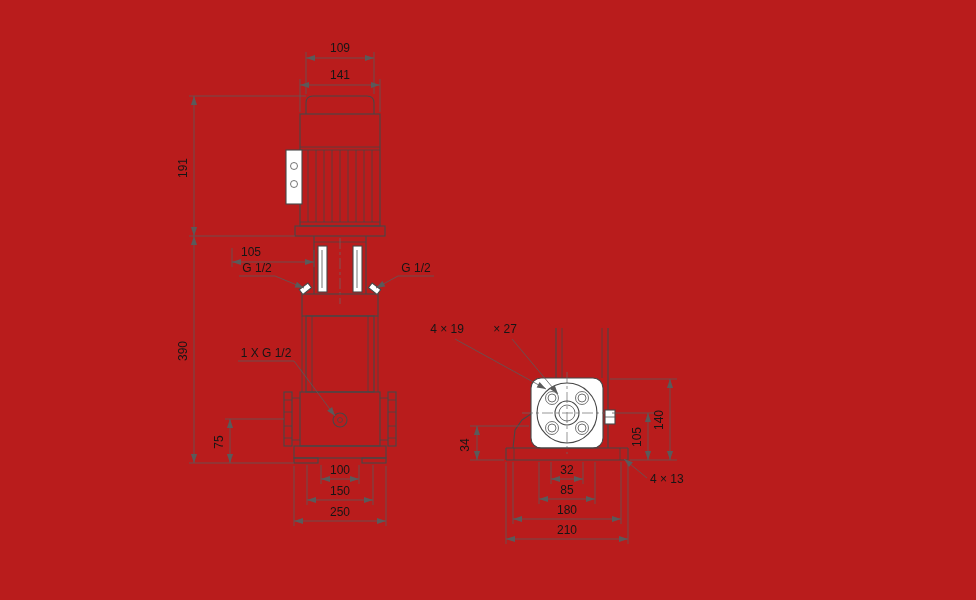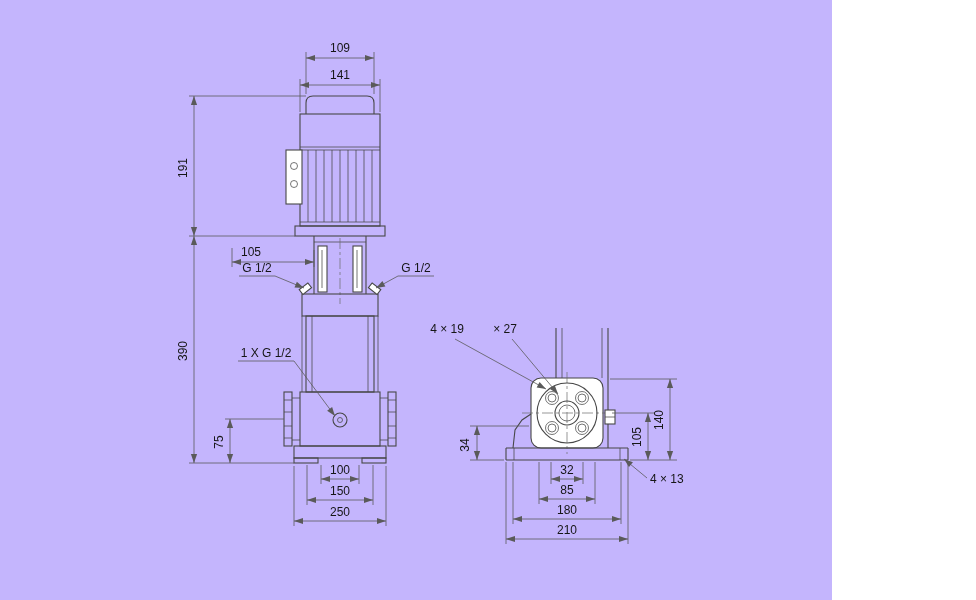--- a/index.html
+++ b/index.html
@@ -1,16 +1,16 @@
 <!DOCTYPE html>
 <html><head>
 <meta charset="utf-8">
 <style>
   html,body{margin:0;padding:0;background:#ffffff;}
-  .page{width:832px;height:600px;background:#c4b5fd;position:relative;overflow:hidden;
+  .page{width:976px;height:600px;background:#b91c1c;position:relative;overflow:hidden;
         font-family:"Liberation Sans",sans-serif;}
   svg{display:block;}
   .outl{fill:none;stroke:#474747;stroke-width:1.1;stroke-linejoin:miter;}
   .outlf{fill:#ffffff;stroke:#474747;stroke-width:1.1;}
   .thin{fill:none;stroke:#474747;stroke-width:0.75;}
   .dim{fill:none;stroke:#5a5a5a;stroke-width:0.8;}
   .cl{fill:none;stroke:#6a6a6a;stroke-width:0.7;stroke-dasharray:11 3 3 3;}
   text{font-family:"Liberation Sans",sans-serif;font-size:12px;fill:#161616;}
 </style>
 </head>

